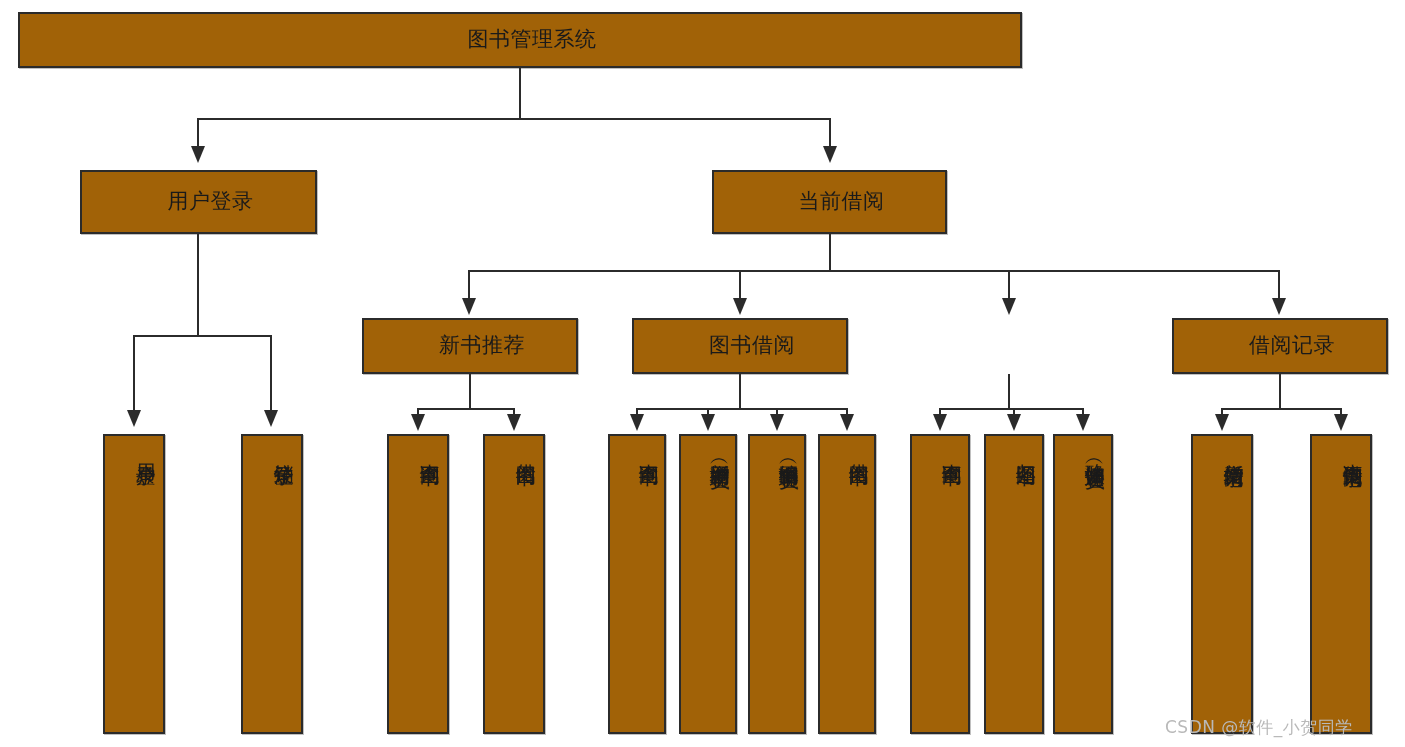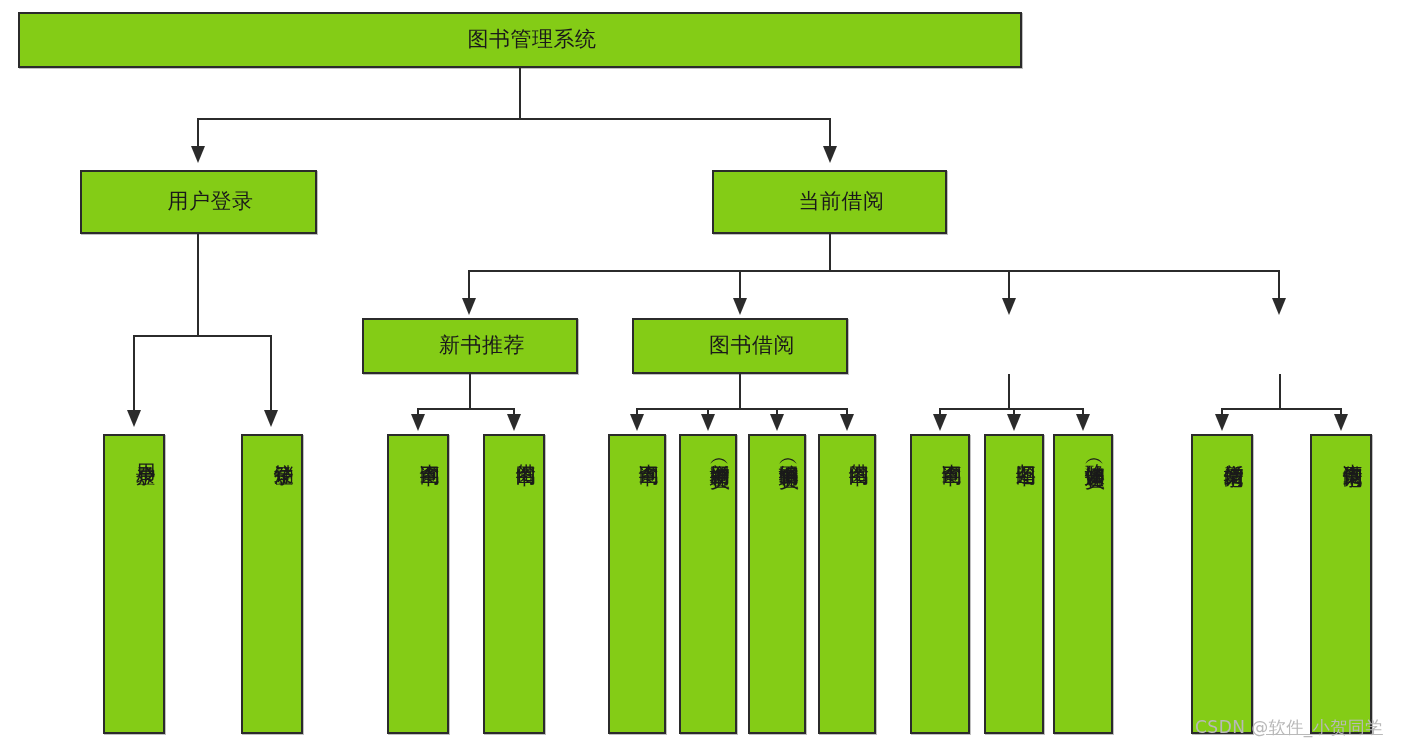--- a/index.html
+++ b/index.html
@@ -15,21 +15,21 @@
     position: relative;
     width: 1405px;
     height: 747px;
     background: #ffffff;
     overflow: hidden;
   }
   
   .box {
     position: absolute;
     box-sizing: border-box;
-    background: #84cc16;
+    background: #a16207;
     border: 2px solid #2b2b2b;
     box-shadow: 1px 1px 0 0 rgba(140,140,140,0.55);
     display: flex;
     align-items: center;
     justify-content: center;
     color: #1a1a1a;
     padding-left: 24px;
   }
   .box-label {
     display: block;
@@ -122,20 +122,23 @@
   <div class="arrow" style="left:1002px; top:298px;"></div>
   <div class="conn vline" style="left:1278px; top:270px; width:2px; height:28px;"></div>
   <div class="arrow" style="left:1272px; top:298px;"></div>
 
   <div class="box h" style="left:632px; top:318px; width:216px; height:56px;">
     <span class="box-label">图书借阅</span>
   </div>
   <div class="box h" style="left:362px; top:318px; width:216px; height:56px;">
     <span class="box-label">新书推荐</span>
   </div>
+  <div class="box h" style="left:1172px; top:318px; width:216px; height:56px;">
+    <span class="box-label">借阅记录</span>
+  </div>
 
   <div class="conn vline" style="left:469px; top:374px; width:2px; height:34px;"></div>
   <div class="conn hline" style="left:417px; top:408px; width:97px; height:2px;"></div>
   <div class="conn vline" style="left:417px; top:408px; width:2px; height:8px;"></div>
   <div class="arrow" style="left:411px; top:414px;"></div>
   <div class="conn vline" style="left:513px; top:408px; width:2px; height:8px;"></div>
   <div class="arrow" style="left:507px; top:414px;"></div>
 
   <div class="conn vline" style="left:739px; top:374px; width:2px; height:34px;"></div>
   <div class="conn hline" style="left:636px; top:408px; width:212px; height:2px;"></div>
@@ -201,15 +204,15 @@
     <span class="box-label">确认归还（管理员）</span>
   </div>
 
   <div class="box v" style="left:1191px; top:434px; width:62px; height:300px;">
     <span class="box-label">新增借阅记录</span>
   </div>
   <div class="box v" style="left:1310px; top:434px; width:62px; height:300px;">
     <span class="box-label">查询借阅记录</span>
   </div>
 
-  <div id="watermark" style="left:1195px; top:716px;text-decoration:underline;">CSDN @软件_小贺同学</div>
+  <div id="watermark" style="left:1165px; top:716px;">CSDN @软件_小贺同学</div>
 
 </div>
 
 </body></html>

